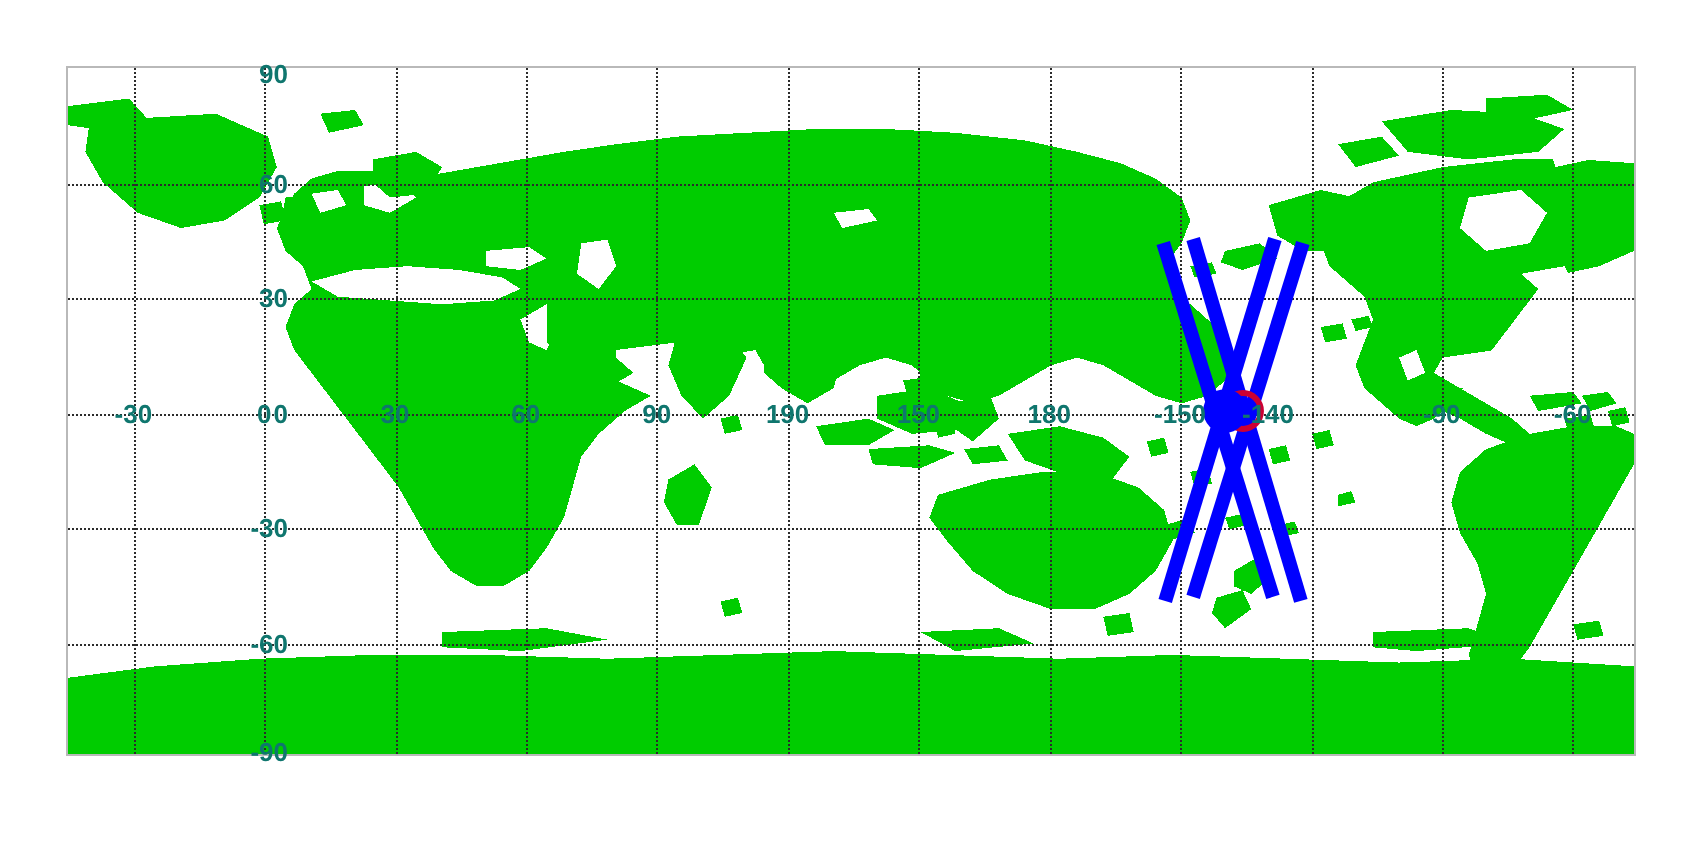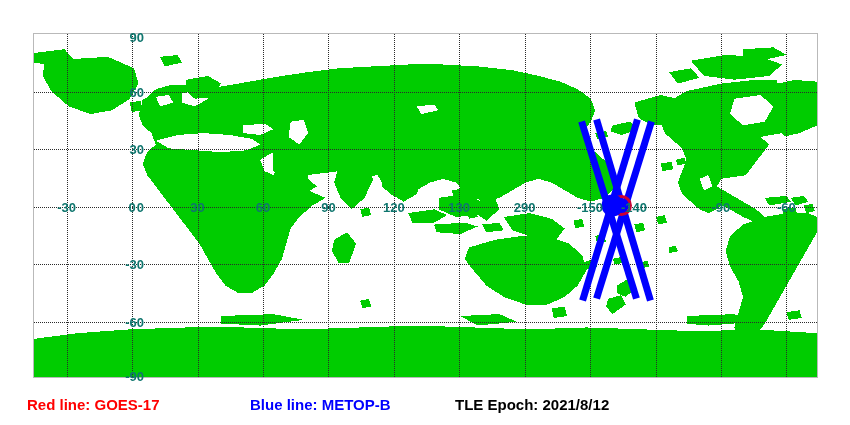--- a/index.html
+++ b/index.html
@@ -240,37 +240,32 @@
       <circle cx="589" cy="172.5" r="9" fill="none" stroke="#cc0033" stroke-width="3"></circle>
 
       <circle cx="580" cy="172.5" r="11" fill="#0000ff" stroke="none"></circle>
     </svg>
 
     <div class="lab lab-lon" style="left:32.7px;top:172.5px;">-30</div>
     <div class="lab lab-lon" style="left:98.1px;top:172.5px;">0</div>
     <div class="lab lab-lon" style="left:163.5px;top:172.5px;">30</div>
     <div class="lab lab-lon" style="left:228.9px;top:172.5px;">60</div>
     <div class="lab lab-lon" style="left:294.4px;top:172.5px;">90</div>
-    <div class="lab lab-lon" style="left:359.8px;top:172.5px;">120</div>
-    <div class="lab lab-lon" style="left:425.2px;top:172.5px;">130</div>
-    <div class="lab lab-lon" style="left:490.6px;top:172.5px;">290</div>
+    <div class="lab lab-lon" style="left:359.8px;top:172.5px;">190</div>
+    <div class="lab lab-lon" style="left:425.2px;top:172.5px;">150</div>
+    <div class="lab lab-lon" style="left:490.6px;top:172.5px;">180</div>
     <div class="lab lab-lon" style="left:556.0px;top:172.5px;">-150</div>
     <div class="lab lab-lon" style="left:600.0px;top:172.5px;">-140</div>
     <div class="lab lab-lon" style="left:686.9px;top:172.5px;">-90</div>
     <div class="lab lab-lon" style="left:752.3px;top:172.5px;">-60</div>
 
     <div class="lab lab-lat" style="left:110px;top:3px;">90</div>
     <div class="lab lab-lat" style="left:110px;top:57.5px;">60</div>
     <div class="lab lab-lat" style="left:110px;top:115px;">30</div>
     <div class="lab lab-lat" style="left:110px;top:172.5px;">0</div>
     <div class="lab lab-lat" style="left:110px;top:230px;">-30</div>
     <div class="lab lab-lat" style="left:110px;top:287.5px;">-60</div>
     <div class="lab lab-lat" style="left:110px;top:342px;">-90</div>
 
   </div>
 
-  <div id="legend">
-    <span class="lg-red">Red line: GOES-17</span>
-    <span class="lg-blue">Blue line: METOP-B</span>
-    <span class="lg-blk">TLE Epoch: 2021/8/12</span>
-  </div>
 
 </div>
 
 </body></html>

